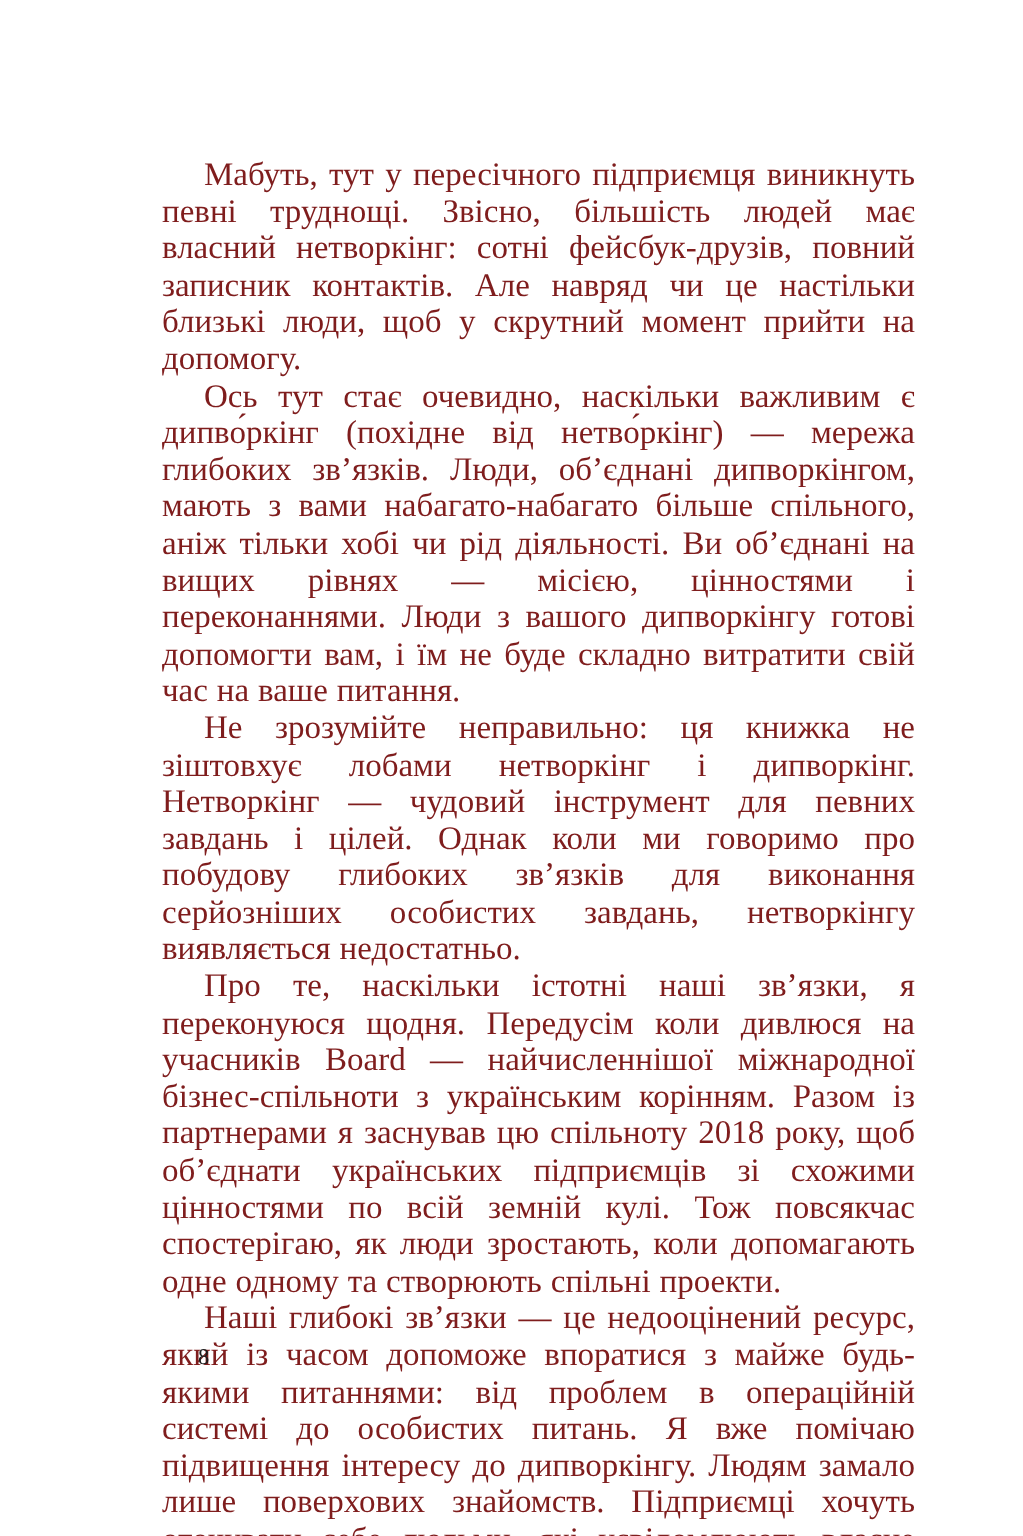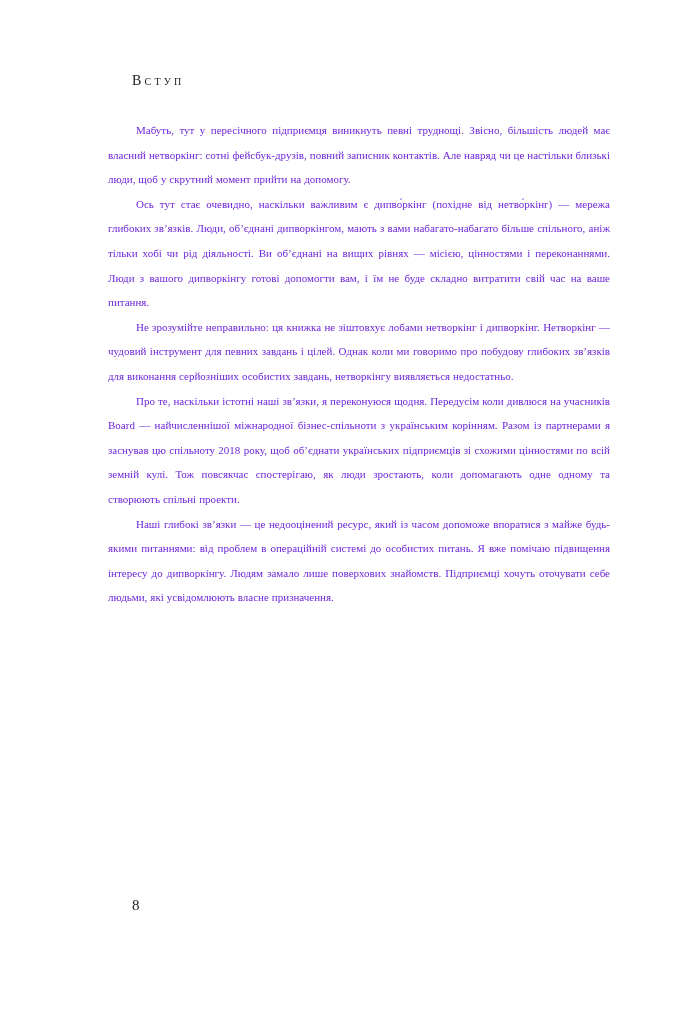--- a/index.html
+++ b/index.html
@@ -29,42 +29,41 @@
     letter-spacing: 3.2px;
     color: #1c1c1c;
     margin: 0 0 0 24px;
     line-height: 1;
   }
   .body-text {
     margin-top: 30px;
   }
   .body-text p {
     margin: 0;
-    font-size: 11px;
+    font-size: 22px;
     line-height: 24.6px;
     text-align: justify;
     text-indent: 28px;
-    color: #6d28d9;
+    color: #7f1d1d;
     word-spacing: 0.02em;
   }
   .page-number {
     position: absolute;
     left: 132px;
     top: 898px;
     font-size: 15px;
     color: #1c1c1c;
     line-height: 1;
   }
 </style>
 </head>
 <body>
 
 <div class="page">
 
-  <div class="chapter-header">Вступ</div>
 
   <div class="body-text">
     <p>Мабуть, тут у пересічного підприємця виникнуть певні труднощі. Звісно, більшість людей має власний нетворкінг: сотні фейсбук-друзів, повний записник контактів. Але навряд чи це настільки близькі люди, щоб у скрутний момент прийти на допомогу.</p>
     <p>Ось тут стає очевидно, наскільки важливим є дипво́ркінг (похідне від нетво́ркінг) — мережа глибоких зв’язків. Люди, об’єднані дипворкінгом, мають з вами набагато-набагато більше спільного, аніж тільки хобі чи рід діяльності. Ви об’єднані на вищих рівнях — місією, цінностями і переконаннями. Люди з вашого дипворкінгу готові допомогти вам, і їм не буде складно витратити свій час на ваше питання.</p>
     <p>Не зрозумійте неправильно: ця книжка не зіштовхує лобами нетворкінг і дипворкінг. Нетворкінг — чудовий інструмент для певних завдань і цілей. Однак коли ми говоримо про побудову глибоких зв’язків для виконання серйозніших особистих завдань, нетворкінгу виявляється недостатньо.</p>
     <p>Про те, наскільки істотні наші зв’язки, я переконуюся щодня. Передусім коли дивлюся на учасників Board — найчисленнішої міжнародної бізнес-спільноти з українським корінням. Разом із партнерами я заснував цю спільноту 2018 року, щоб об’єднати українських підприємців зі схожими цінностями по всій земній кулі. Тож повсякчас спостерігаю, як люди зростають, коли допомагають одне одному та створюють спільні проекти.</p>
     <p>Наші глибокі зв’язки — це недооцінений ресурс, який із часом допоможе впоратися з майже будь-якими питаннями: від проблем в операційній системі до особистих питань. Я вже помічаю підвищення інтересу до дипворкінгу. Людям замало лише поверхових знайомств. Підприємці хочуть оточувати себе людьми, які усвідомлюють власне призначення.</p>
   </div>
 
   <div class="page-number">8</div>

